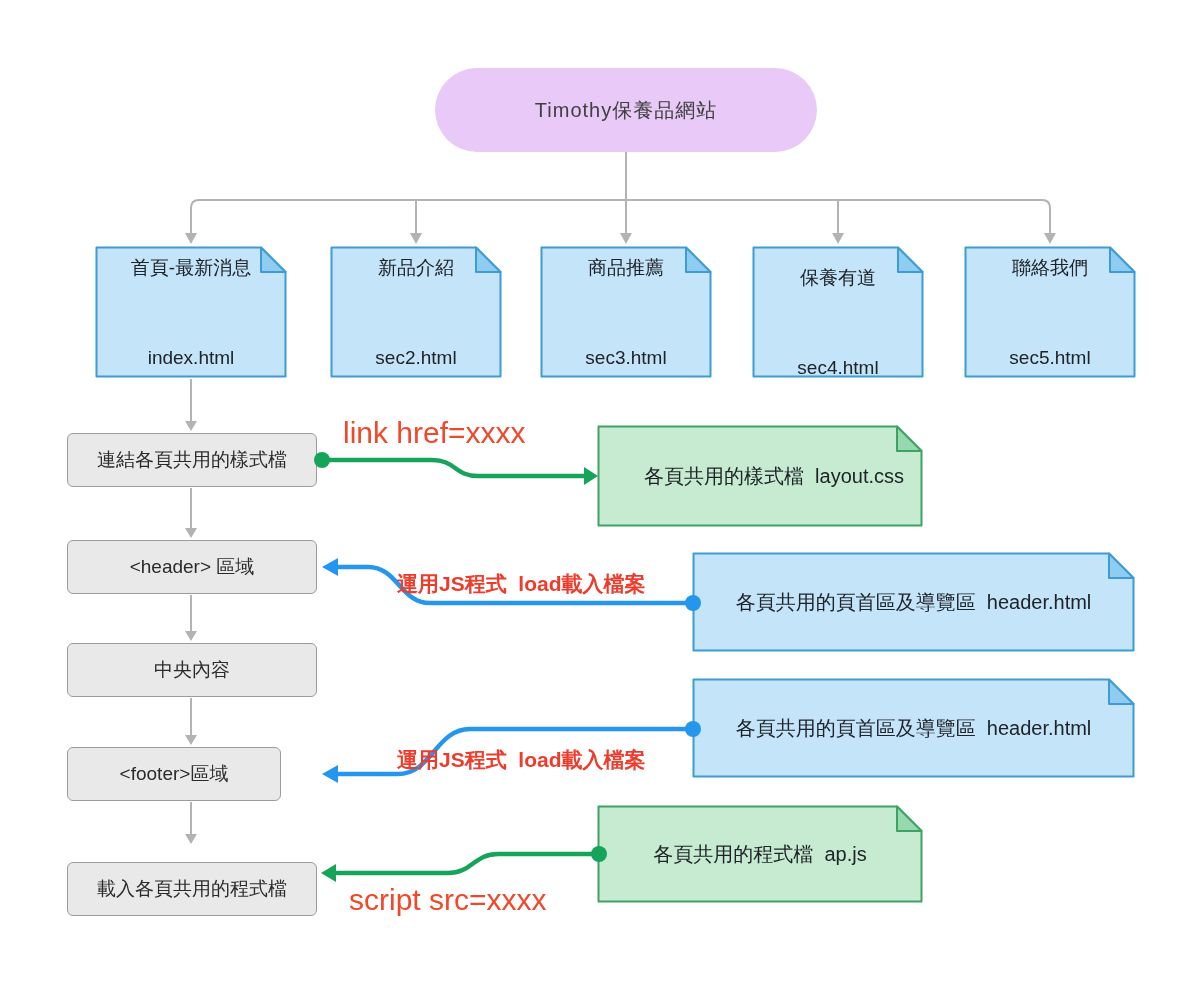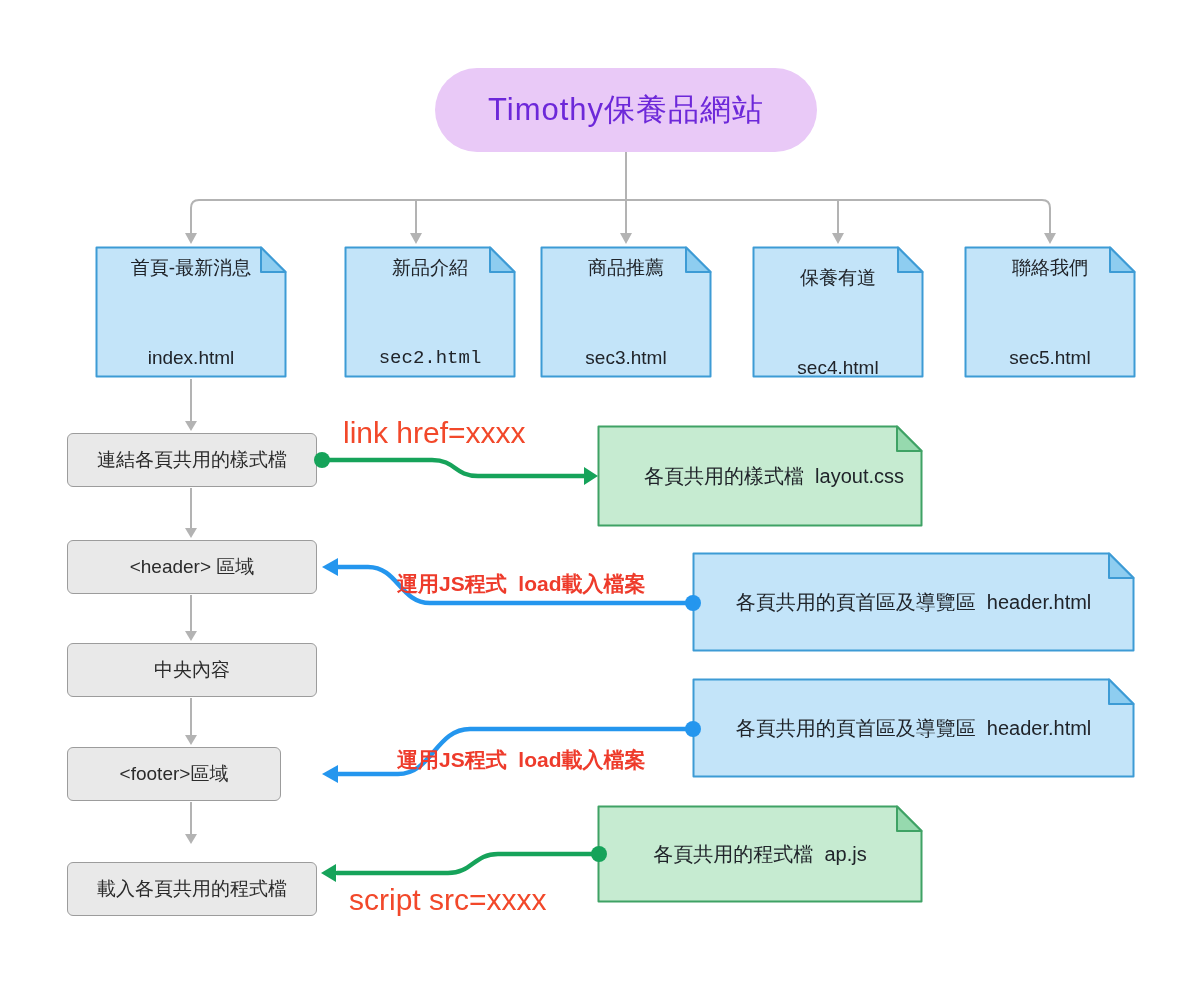--- a/index.html
+++ b/index.html
@@ -6,21 +6,21 @@
   body{font-family:"Liberation Sans","DejaVu Sans",sans-serif;color:#24292e;}
   .canvas{position:relative;width:1200px;height:983px;background:#ffffff;overflow:hidden;}
 
   .connector-layer{position:absolute;left:0;top:0;z-index:3;pointer-events:none;}
 
   .node{position:absolute;box-sizing:border-box;display:flex;align-items:center;justify-content:center;text-align:center;z-index:2;}
 
   .root-node{
     background:var(--purple-fill,#e9c9f7);
     border-radius:42px;
-    font-size:31px;font-weight:500;color:#6d28d9;letter-spacing:1px;justify-content:center;
+    font-size:20px;font-weight:500;color:#404040;letter-spacing:1px;justify-content:center;
   }
 
   .step-node{
     background:var(--gray-fill,#e9e9e9);
     border:1.5px solid var(--gray-stroke,#9c9c9c);
     border-radius:6px;
     font-size:19px;color:#2b2b2b;white-space:pre;
   }
 
   .doc{background:transparent;}
@@ -105,21 +105,21 @@
   <div class="node doc blue page-node" style="left:95px;top:246px;width:192px;height:132px;">
       <svg class="doc-bg" width="192" height="132" viewBox="0 0 192 132">
         <path class="doc-outline" d="M1.5,1.5 H166 L190.5,26 V130.5 H1.5 Z"></path>
         <path class="doc-fold" d="M166,1.5 V26 H190.5 Z"></path>
       </svg>
     <div class="doc-label">
       <div class="page-title">首頁-最新消息</div>
       <div class="page-file">index.html</div>
     </div>
   </div>
-  <div class="node doc blue page-node" style="left:344px;top:246px;width:172px;height:132px;font-family:Liberation Mono, monospace;">
+  <div class="node doc blue page-node" style="left:330px;top:246px;width:172px;height:132px;">
       <svg class="doc-bg" width="172" height="132" viewBox="0 0 172 132">
         <path class="doc-outline" d="M1.5,1.5 H146 L170.5,26 V130.5 H1.5 Z"></path>
         <path class="doc-fold" d="M146,1.5 V26 H170.5 Z"></path>
       </svg>
     <div class="doc-label">
       <div class="page-title">新品介紹</div>
       <div class="page-file">sec2.html</div>
     </div>
   </div>
   <div class="node doc blue page-node" style="left:540px;top:246px;width:172px;height:132px;">

